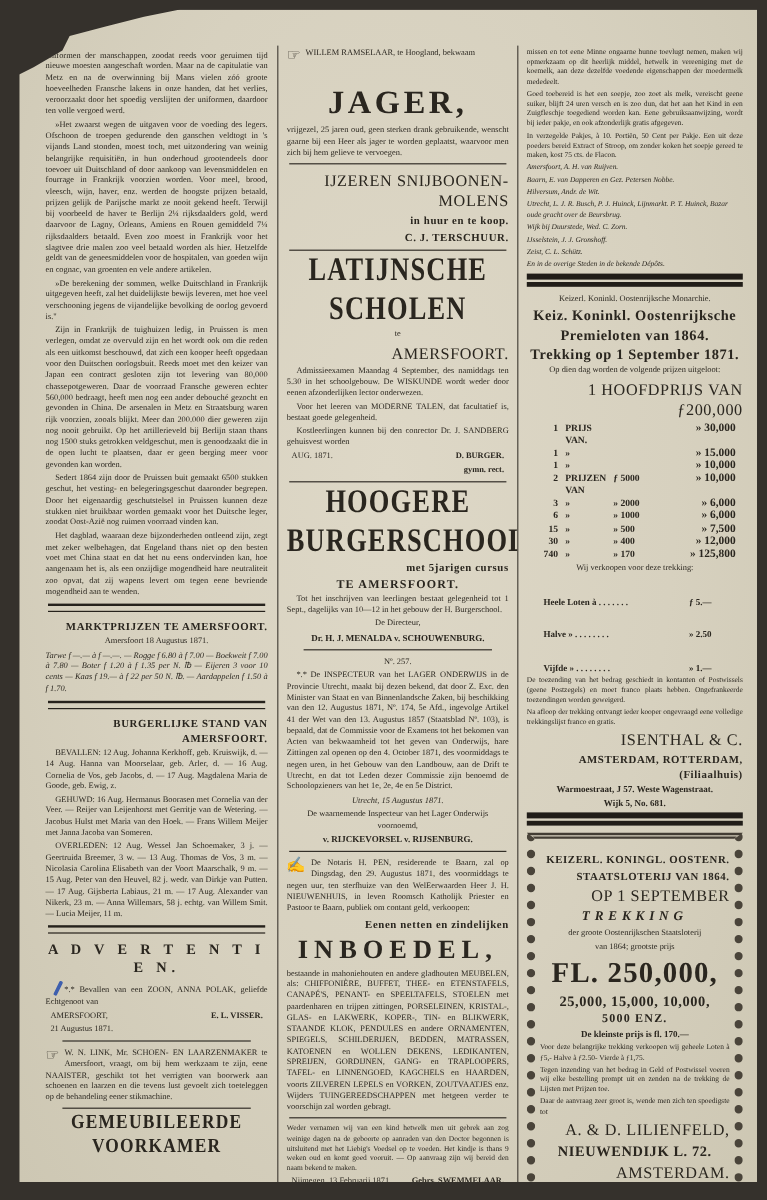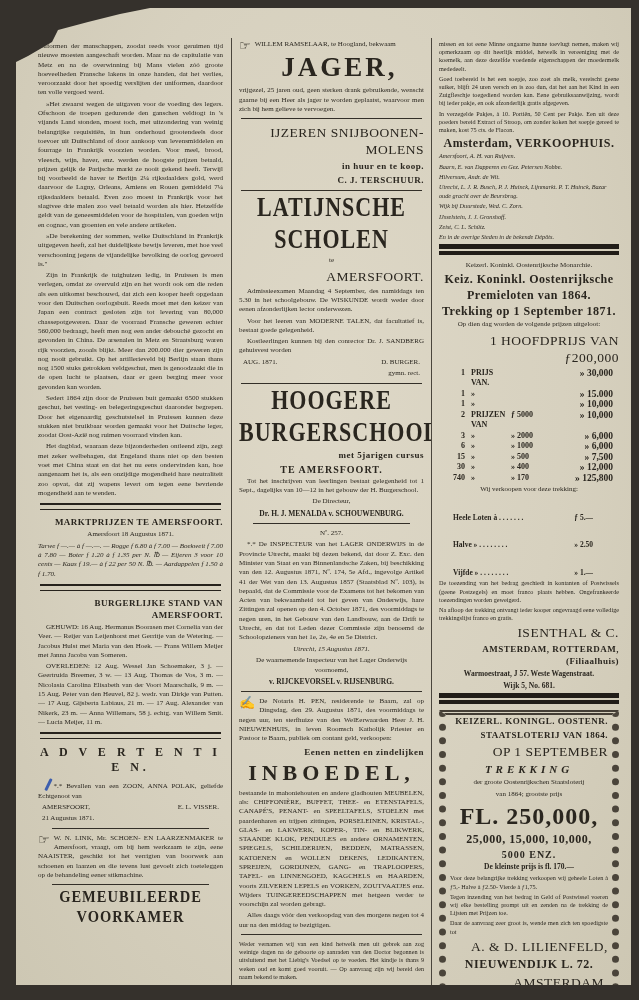--- a/index.html
+++ b/index.html
@@ -26,69 +26,70 @@
   .pi{text-indent:8px;}
   .tiny{font-size:6.2px;line-height:8.2px;text-align:justify;}
   .micro{font-size:5.1px;line-height:6.6px;text-align:justify;}
   .it{font-style:italic;}
   .c{text-align:center;font-size:7px;line-height:9.5px;}
   .ci{text-align:center;font-size:7.5px;font-style:italic;line-height:10px;}
   .cb{text-align:center;font-weight:bold;font-size:7.5px;line-height:10px;}
   .cbl{text-align:right;font-weight:bold;font-size:9px;line-height:12px;letter-spacing:.5px;}
   .line{text-align:left;font-size:6.2px;line-height:8.4px;font-style:italic;}
 
-  .h-huge{text-align:center;font-weight:bold;font-size:27px;line-height:32px;letter-spacing:3px;margin:2px 0 3px;}
+  .h-huge{text-align:center;font-weight:bold;font-size:27px;line-height:32px;letter-spacing:3px;margin:20px 0 3px;}
   .h-big{text-align:center;font-weight:bold;font-size:22px;line-height:26px;letter-spacing:1px;transform:scaleY(1.25);transform-origin:center;margin:6px 0 7px;}
   .h-inboedel{text-align:center;font-weight:bold;font-size:22px;line-height:26px;letter-spacing:5px;margin:2px 0 3px;}
   .h-fl{text-align:center;font-weight:bold;font-size:24px;line-height:28px;letter-spacing:1px;margin:3px 0 2px;}
   .h-med{text-align:right;font-weight:normal;font-size:13.5px;line-height:17px;letter-spacing:.5px;margin:2px 0;}
   .h-med2{text-align:center;font-weight:bold;font-size:12px;line-height:15px;letter-spacing:.5px;margin:1px 0;}
   .h-small{text-align:center;font-weight:bold;font-size:10px;line-height:13px;letter-spacing:1px;margin:1px 0;}
   .h-adv{text-align:center;font-weight:bold;font-size:12px;line-height:15px;letter-spacing:4px;margin:3px 0;}
   .h-trek{text-align:center;font-weight:bold;font-style:italic;font-size:11px;letter-spacing:4px;line-height:14px;}
   .h-voorkamer{text-align:center;font-weight:bold;font-size:14.5px;line-height:17px;letter-spacing:1px;transform:scaleY(1.15);}
 
   .rule{border:0;border-top:1px solid #332f28;margin:4px 14px 5px;}
   .rule-full{border:0;border-top:1px solid #332f28;margin:4px 2px 5px;}
   .drule{height:4px;border-top:2.5px solid #26221c;border-bottom:1px solid #26221c;margin:5px 2px 6px;}
   .bar{height:5px;background:#211d18;margin:2px 0;}
   .bar2{height:4px;background:#211d18;margin:2px 0 6px;}
 
   .sigrow{display:flex;justify-content:space-between;font-size:7px;line-height:9.5px;padding:0 4px;}
-  .sigrow .sr{font-weight:normal;}
+  .sigrow .sr{font-weight:bold;}
   .manicule{float:left;font-size:13px;line-height:12px;margin:0 4px 0 0;}
   .penmark{display:inline-block;width:2.5px;height:13px;background:#3e5fae;transform:rotate(26deg);margin:0 4px 0 1px;vertical-align:-3px;border-radius:1px;}
 
   .lrow{display:flex;font-weight:bold;font-size:8px;line-height:10.5px;padding:0 6px;}
   .lc0{width:20px;text-align:right;padding-right:6px;}
   .lc1{flex:1;text-align:left;}
   .lc2{width:44px;text-align:left;}
   .lc3{width:58px;text-align:right;font-size:9.5px;}
   .l2row{display:flex;justify-content:space-between;font-weight:bold;font-size:7.5px;line-height:9.5px;padding:0 26px 0 14px;margin-top:18px;}
 
-  .frame{border-top:5px double #433d34;border-bottom:5px double #433d34;border-left:7px dotted #4a443a;border-right:7px dotted #4a443a;padding:0 4px 6px;margin:4px 0 5px;}
+  .frame{border-top:5px double #433d34;border-bottom:5px double #433d34;border-left:7px dotted #4a443a;border-right:7px dotted #4a443a;padding:11px 4px 6px;margin:4px 0 5px;}
 </style>
 </head>
 <body>
 
 <div class="paper">
   <div class="cols">
     <div class="col col1">
         <div class="b p"><span>uniformen der manschappen, zoodat reeds voor geruimen tijd nieuwe moesten aangeschaft worden. Maar na de capitulatie van Metz en na de overwinning bij Mans vielen zóó groote hoeveelheden Fransche lakens in onze handen, dat het verlies, veroorzaakt door het spoedig verslijten der uniformen, daardoor ten volle vergoed werd.</span></div>
         <div class="b pi"><span>»Het zwaarst wegen de uitgaven voor de voeding des legers. Ofschoon de troepen gedurende den ganschen veldtogt in 's vijands Land stonden, moest toch, met uitzondering van weinig belangrijke requisitiën, in hun onderhoud grootendeels door toevoer uit Duitschland of door aankoop van levensmiddelen en fourrage in Frankrijk voorzien worden. Voor meel, brood, vleesch, wijn, haver, enz. werden de hoogste prijzen betaald, prijzen gelijk de Parijsche markt ze nooit gekend heeft. Terwijl bij voorbeeld de haver te Berlijn 2¼ rijksdaalders gold, werd daarvoor de Lagny, Orleans, Amiens en Rouen gemiddeld 7¼ rijksdaalders betaald. Even zoo moest in Frankrijk voor het slagtvee drie malen zoo veel betaald worden als hier. Hetzelfde geldt van de geneesmiddelen voor de hospitalen, van goeden wijn en cognac, van groenten en vele andere artikelen.</span></div>
         <div class="b pi"><span>»De berekening der sommen, welke Duitschland in Frankrijk uitgegeven heeft, zal het duidelijkste bewijs leveren, met hoe veel verschooning jegens de vijandelijke bevolking de oorlog gevoerd is."</span></div>
         <div class="b pi"><span>Zijn in Frankrijk de tuighuizen ledig, in Pruissen is men verlegen, omdat ze overvuld zijn en het wordt ook om die reden als een uitkomst beschouwd, dat zich een kooper heeft opgedaan voor den Duitschen oorlogsbuit. Reeds moet met den keizer van Japan een contract gesloten zijn tot levering van 80,000 chassepotgeweren. Daar de voorraad Fransche geweren echter 560,000 bedraagt, heeft men nog een ander debouché gezocht en gevonden in China. De arsenalen in Metz en Straatsburg waren rijk voorzien, zooals blijkt. Meer dan 200.000 dier geweren zijn nog nooit gebruikt. Op het artillerieveld bij Berlijn staan thans nog 1500 stuks getrokken veldgeschut, men is genoodzaakt die in de open lucht te plaatsen, daar er geen berging meer voor gevonden kan worden.</span></div>
         <div class="b pi"><span>Sedert 1864 zijn door de Pruissen buit gemaakt 6500 stukken geschut, het vesting- en belegeringsgeschut daaronder begrepen. Door het eigenaardig geschutstelsel in Pruissen kunnen deze stukken niet bruikbaar worden gemaakt voor het Duitsche leger, zoodat Oost-Azië nog ruimen voorraad vinden kan.</span></div>
         <div class="b pi"><span>Het dagblad, waaraan deze bijzonderheden ontleend zijn, zegt met zeker welbehagen, dat Engeland thans niet op den besten voet met China staat en dat het nu eens ondervinden kan, hoe aangenaam het is, als een onzijdige mogendheid hare neutraliteit zoo opvat, dat zij wapens levert om tegen eene bevriende mogendheid aan te wenden.</span></div>
         <div class="b drule"></div>
         <div class="b cbl"><span>MARKTPRIJZEN TE AMERSFOORT.</span></div>
         <div class="b c"><span>Amersfoort 18 Augustus 1871.</span></div>
         <div class="b p it"><span>Tarwe f —.— à f —.—. — Rogge f 6.80 à f 7.00 — Boekweit f 7.00 à 7.80 — Boter f 1.20 à f 1.35 per N. ℔ — Eijeren 3 voor 10 cents — Kaas f 19.— à f 22 per 50 N. ℔. — Aardappelen f 1.50 à f 1.70.</span></div>
         <div class="b drule"></div>
         <div class="b cbl"><span>BURGERLIJKE STAND VAN AMERSFOORT.</span></div>
+        <div class="b pi"><span>BEVALLEN: 12 Aug. Johanna Kerkhoff, geb. Kruiswijk, d. — 14 Aug. Hanna van Moorselaar, geb. Arler, d. — 16 Aug. Cornelia de Vos, geb Jacobs, d. — 17 Aug. Magdalena Maria de Goode, geb. Ewig, z.</span></div>
         <div class="b pi"><span>GEHUWD: 16 Aug. Hermanus Boorasen met Cornelia van der Veer. — Reijer van Leijenhorst met Gerritje van de Wetering. — Jacobus Hulst met Maria van den Hoek. — Frans Willem Meijer met Janna Jacoba van Someren.</span></div>
         <div class="b pi"><span>OVERLEDEN: 12 Aug. Wessel Jan Schoemaker, 3 j. — Geertruida Breemer, 3 w. — 13 Aug. Thomas de Vos, 3 m. — Nicolasia Carolina Elisabeth van der Voort Maarschalk, 9 m. — 15 Aug. Peter van den Heuvel, 82 j. wedr. van Dirkje van Putten. — 17 Aug. Gijsberta Labiaus, 21 m. — 17 Aug. Alexander van Nikerk, 23 m. — Anna Willemars, 58 j. echtg. van Willem Smit. — Lucia Meijer, 11 m.</span></div>
         <div class="b drule"></div>
         <div class="b h-adv"><span>A D V E R T E N T I E N.</span></div>
         <div class="b pi"><span class="penmark"></span><span>*.* Bevallen van een ZOON, ANNA POLAK, geliefde Echtgenoot van</span></div>
         <div class="b sig sigrow">
           <span>AMERSFOORT,</span>
           <span class="sr">E. L. VISSER.</span>
         </div>
         <div class="b sig sigrow">
@@ -134,33 +135,31 @@
         <div class="b c"><span>Nº. 257.</span></div>
         <div class="b pi"><span>*.* De INSPECTEUR van het LAGER ONDERWIJS in de Provincie Utrecht, maakt bij dezen bekend, dat door Z. Exc. den Minister van Staat en van Binnenlandsche Zaken, bij beschikking van den 12. Augustus 1871, Nº. 174, 5e Afd., ingevolge Artikel 41 der Wet van den 13. Augustus 1857 (Staatsblad Nº. 103), is bepaald, dat de Commissie voor de Examens tot het bekomen van Acten van bekwaamheid tot het geven van Onderwijs, hare Zittingen zal openen op den 4. October 1871, des voormiddags te negen uren, in het Gebouw van den Landbouw, aan de Drift te Utrecht, en dat tot Leden dezer Commissie zijn benoemd de Schoolopzieners van het 1e, 2e, 4e en 5e District.</span></div>
         <div class="b c it"><span>Utrecht, 15 Augustus 1871.</span></div>
         <div class="b c"><span>De waarnemende Inspecteur van het Lager Onderwijs voornoemd,</span></div>
         <div class="b cb"><span>v. RIJCKEVORSEL v. RIJSENBURG.</span></div>
         <div class="b rule-full"></div>
         <div class="b p"><span class="manicule">✍</span><span>De Notaris H. PEN, residerende te Baarn, zal op Dingsdag, den 29. Augustus 1871, des voormiddags te negen uur, ten sterfhuize van den WelEerwaarden Heer J. H. NIEUWENHUIS, in leven Roomsch Katholijk Priester en Pastoor te Baarn, publiek om contant geld, verkoopen:</span></div>
         <div class="b cbl"><span>Eenen netten en zindelijken</span></div>
         <div class="b h-inboedel"><span>INBOEDEL,</span></div>
         <div class="b p"><span>bestaande in mahoniehouten en andere gladhouten MEUBELEN, als: CHIFFONIÈRE, BUFFET, THEE- en ETENSTAFELS, CANAPÉ'S, PENANT- en SPEELTAFELS, STOELEN met paardenharen en trijpen zittingen, PORSELEINEN, KRISTAL-, GLAS- en LAKWERK, KOPER-, TIN- en BLIKWERK, STAANDE KLOK, PENDULES en andere ORNAMENTEN, SPIEGELS, SCHILDERIJEN, BEDDEN, MATRASSEN, KATOENEN en WOLLEN DEKENS, LEDIKANTEN, SPREIJEN, GORDIJNEN, GANG- en TRAPLOOPERS, TAFEL- en LINNENGOED, KAGCHELS en HAARDEN, voorts ZILVEREN LEPELS en VORKEN, ZOUTVAATJES enz. Wijders TUINGEREEDSCHAPPEN met hetgeen verder te voorschijn zal worden gebragt.</span></div>
-        <div class="b pi"><span>Alles daags vóór den verkoopdag van des morgens negen tot 4 uur na den middag te bezigtigen.</span></div>
         <div class="b rule-full"></div>
         <div class="b tiny"><span>Weder vernamen wij van een kind hetwelk men uit gebrek aan zog weinige dagen na de geboorte op aanraden van den Doctor begonnen is uitsluitend met het Liebig's Voedsel op te voeden. Het kindje is thans 9 weken oud en komt goed vooruit. — Op aanvraag zijn wij bereid den naam bekend te maken.</span></div>
         <div class="b sig sigrow">
           <span>Nijmegen, 13 Februarij 1871.</span>
           <span class="sr">Gebrs. SWEMMELAAR.</span>
         </div>
       </div>
     <div class="col col3">
         <div class="b tiny"><span>missen en tot eene Minne ongaarne hunne toevlugt nemen, maken wij opmerkzaam op dit heerlijk middel, hetwelk in vereeniging met de koemelk, aan deze dezelfde voedende eigenschappen der moedermelk mededeelt.</span></div>
         <div class="b tiny"><span>Goed toebereid is het een soepje, zoo zoet als melk, vereischt geene suiker, blijft 24 uren versch en is zoo dun, dat het aan het Kind in een Zuigfleschje toegediend worden kan. Eene gebruiksaanwijzing, wordt bij ieder pakje, en ook afzonderlijk gratis afgegeven.</span></div>
         <div class="b tiny"><span>In verzegelde Pakjes, à 10. Portiën, 50 Cent per Pakje. Een uit deze poeders bereid Extract of Stroop, om zonder koken het soepje gereed te maken, kost 75 cts. de Flacon.</span></div>
-        <div class="b h-med2"><span>Amsterdam, VERKOOPHUIS.</span></div>
         <div class="b line"><span>Amersfoort, A. H. van Ruijven.</span></div>
         <div class="b line"><span>Baarn, E. van Dapperen en Gez. Petersen Nobbe.</span></div>
         <div class="b line"><span>Hilversum, Andr. de Wit.</span></div>
         <div class="b line"><span>Utrecht, L. J. R. Busch, P. J. Huinck, Lijnmarkt. P. T. Huinck, Bazar oude gracht over de Beursbrug.</span></div>
         <div class="b line"><span>Wijk bij Duurstede, Wed. C. Zorn.</span></div>
         <div class="b line"><span>IJsselstein, J. J. Gronshoff.</span></div>
         <div class="b line"><span>Zeist, C. L. Schütz.</span></div>
         <div class="b line"><span>En in de overige Steden in de bekende Dépôts.</span></div>
         <div class="b bar"></div>
         <div class="b bar2"></div>

